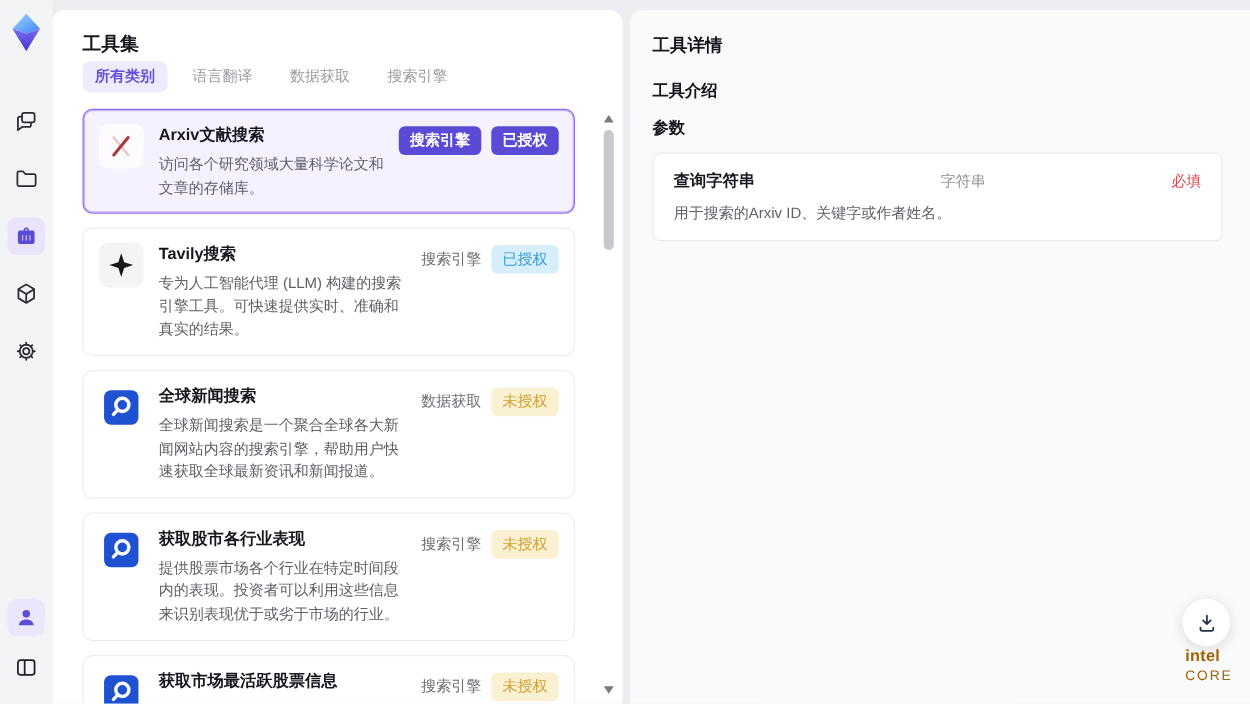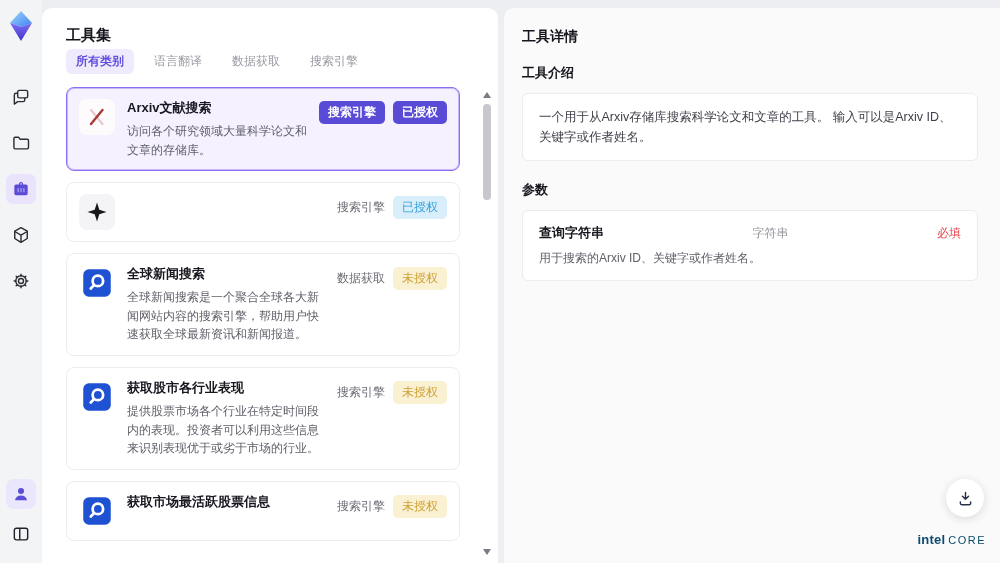--- a/index.html
+++ b/index.html
@@ -63,21 +63,21 @@
   .param-head { margin-bottom:7px; display:flex; align-items:baseline; gap:7px;justify-content:space-between; }
   .param-name { font-size:13px; font-weight:700; color:#17171f; }
   .param-type { font-size:12px; color:#8f8f98; }
   .param-required { font-size:12px; color:#e5484f; }
   .param-desc { font-size:12px; color:#5f5f69; line-height:1.5; }
   
   .fab { position:absolute; right:16px; bottom:46px; width:38px; height:38px; border-radius:50%;
          background:#fff; box-shadow:0 2px 10px rgba(20,25,40,.14); display:flex; align-items:center;
          justify-content:center; cursor:pointer; }
   .fab svg { width:19px; height:19px; }
-  .brand { position:absolute; right:14px; bottom:16px; display:flex; align-items:baseline; gap:3px; color:#0c4a6e; }
+  .brand { position:absolute; right:14px; bottom:16px; display:flex; align-items:baseline; gap:3px; color:#a16207;flex-direction:column; }
   .brand-intel { font-size:13px; font-weight:700; letter-spacing:.2px; }
   .brand-core { font-size:11px; letter-spacing:1.5px; font-weight:400; }
 </style>
 </head>
 <body>
 
 <nav class="rail">
   <div class="rail-logo">
     <svg viewBox="0 0 28 32">
       <defs>
@@ -167,20 +167,24 @@
       <span class="tool-status st-purple">已授权</span>
     </div>
   </div>
 
   <div class="tool-card">
     <div class="tool-icon">
           <svg viewBox="0 0 24 24">
             <path d="M12 2.5L14.3 9.7L21.5 12L14.3 14.3L12 21.5L9.7 14.3L2.5 12L9.7 9.7Z" fill="#17171c"></path>
           </svg>
         </div>
+    <div class="tool-main">
+      <div class="tool-name">Tavily搜索</div>
+      <div class="tool-desc">专为人工智能代理 (LLM) 构建的搜索引擎工具。可快速提供实时、准确和真实的结果。</div>
+    </div>
     <div class="tool-meta">
       <span class="tool-category cat-plain">搜索引擎</span>
       <span class="tool-status st-blue">已授权</span>
     </div>
   </div>
 
   <div class="tool-card">
     <div class="tool-icon icon-plain">
           <svg viewBox="0 0 24 24">
             <rect x="1" y="1" width="22" height="22" rx="4.5" fill="#1e52d3"></rect>
@@ -238,21 +242,20 @@
   <div class="scrollbar">
     <div class="scroll-arrow-up"></div>
     <div class="scroll-thumb"></div>
     <div class="scroll-arrow-down"></div>
   </div>
 </section>
 
 <section class="detail-panel">
   <h2 class="detail-title">工具详情</h2>
   <h3 class="section-heading">工具介绍</h3>
-  <div class="intro-box">一个用于从Arxiv存储库搜索科学论文和文章的工具。 输入可以是Arxiv ID、关键字或作者姓名。</div>
   <h3 class="section-heading">参数</h3>
   <div class="param-box">
     <div class="param-head">
       <span class="param-name">查询字符串</span>
       <span class="param-type">字符串</span>
       <span class="param-required">必填</span>
     </div>
     <div class="param-desc">用于搜索的Arxiv ID、关键字或作者姓名。</div>
   </div>
 </section>

